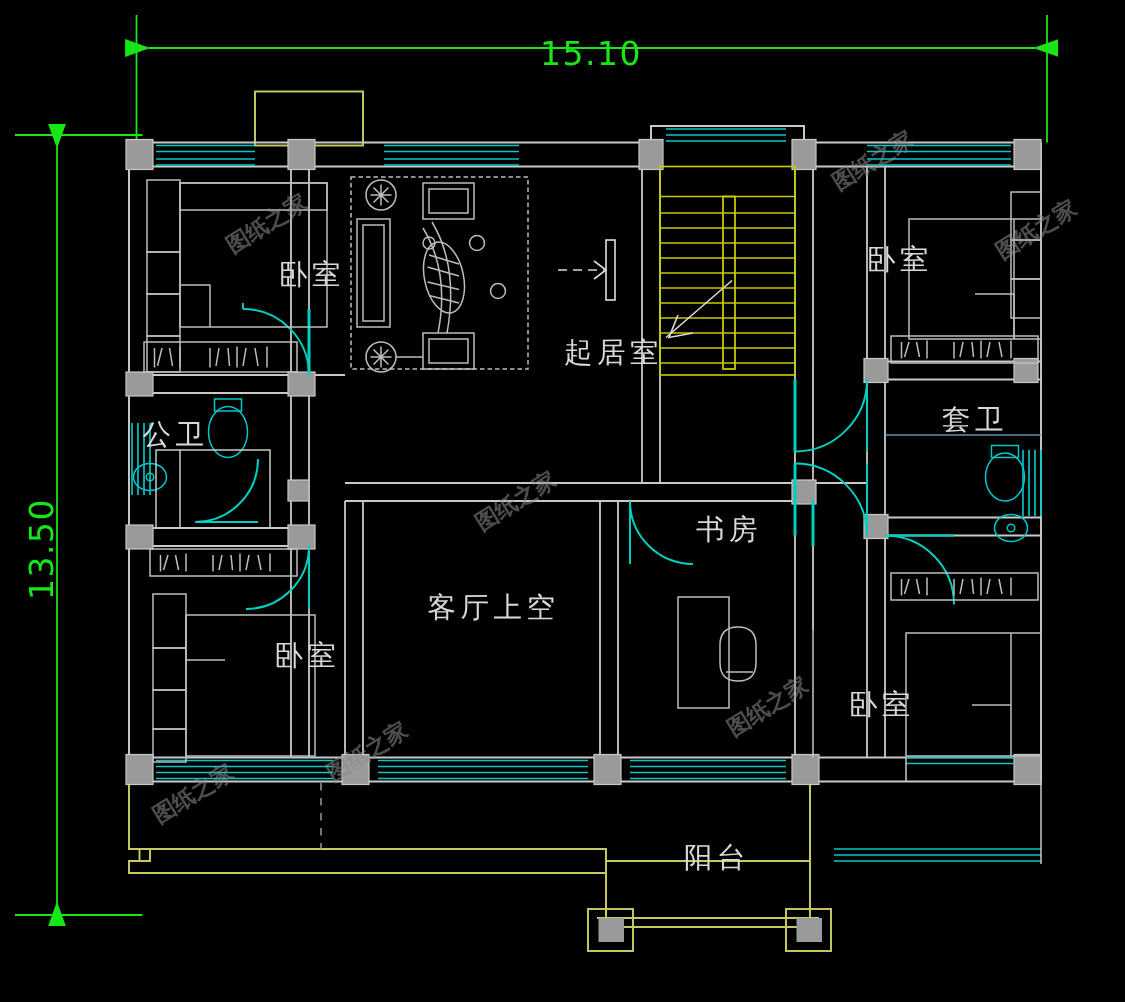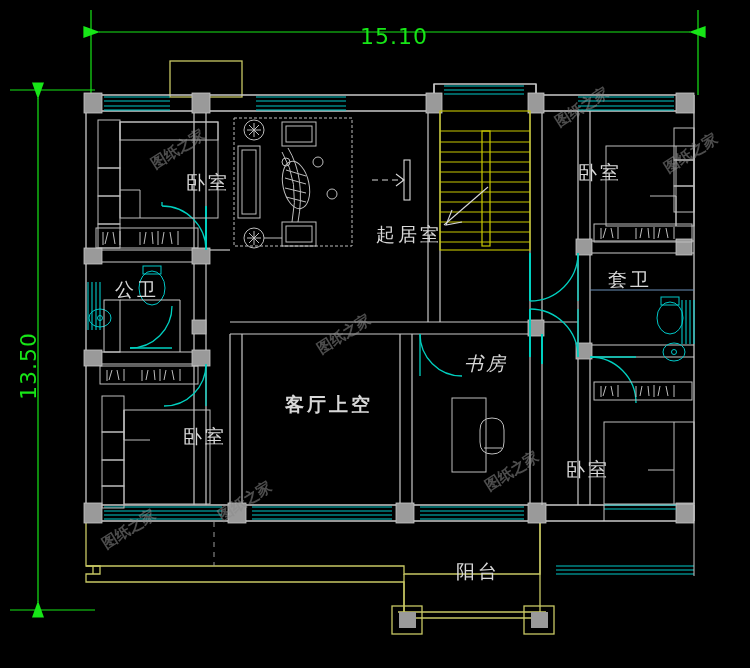--- a/index.html
+++ b/index.html
@@ -375,24 +375,24 @@
     <path d="M694 566 L694 576"></path>
   </g>
 </svg>
 
 <div class="dimtxt" style="left:360px;top:24px;">15.10</div>
 <div class="dimtxt vert" style="left:16px;top:400px;">13.50</div>
 
 <div class="lbl" style="left:186px;top:170px;">卧室</div>
 <div class="lbl" style="left:376px;top:222px;">起居室</div>
 <div class="lbl" style="left:578px;top:160px;">卧室</div>
-<div class="lbl" style="left:95px;top:277px;margin-left:20px;">公卫</div>
-<div class="lbl" style="left:608px;top:267px;text-align:right;">套卫</div>
-<div class="lbl" style="left:285px;top:392px;font-weight:bold;">客厅上空</div>
-<div class="lbl" style="left:464px;top:351px;font-style:italic;">书房</div>
+<div class="lbl" style="left:95px;top:277px;">公卫</div>
+<div class="lbl" style="left:628px;top:267px;text-align:right;">套卫</div>
+<div class="lbl" style="left:285px;top:392px;">客厅上空</div>
+<div class="lbl" style="left:464px;top:340px;">书房</div>
 <div class="lbl" style="left:183px;top:424px;">卧室</div>
 <div class="lbl" style="left:566px;top:457px;">卧室</div>
 <div class="lbl" style="left:456px;top:535px;margin-top:24px;">阳台</div>
 
 <div class="wm" style="left:148px;top:140px;">图纸之家</div>
 <div class="wm" style="left:314px;top:325px;">图纸之家</div>
 <div class="wm" style="left:552px;top:98px;">图纸之家</div>
 <div class="wm" style="left:99px;top:520px;">图纸之家</div>
 <div class="wm" style="left:482px;top:462px;">图纸之家</div>
 <div class="wm" style="left:661px;top:144px;">图纸之家</div>

